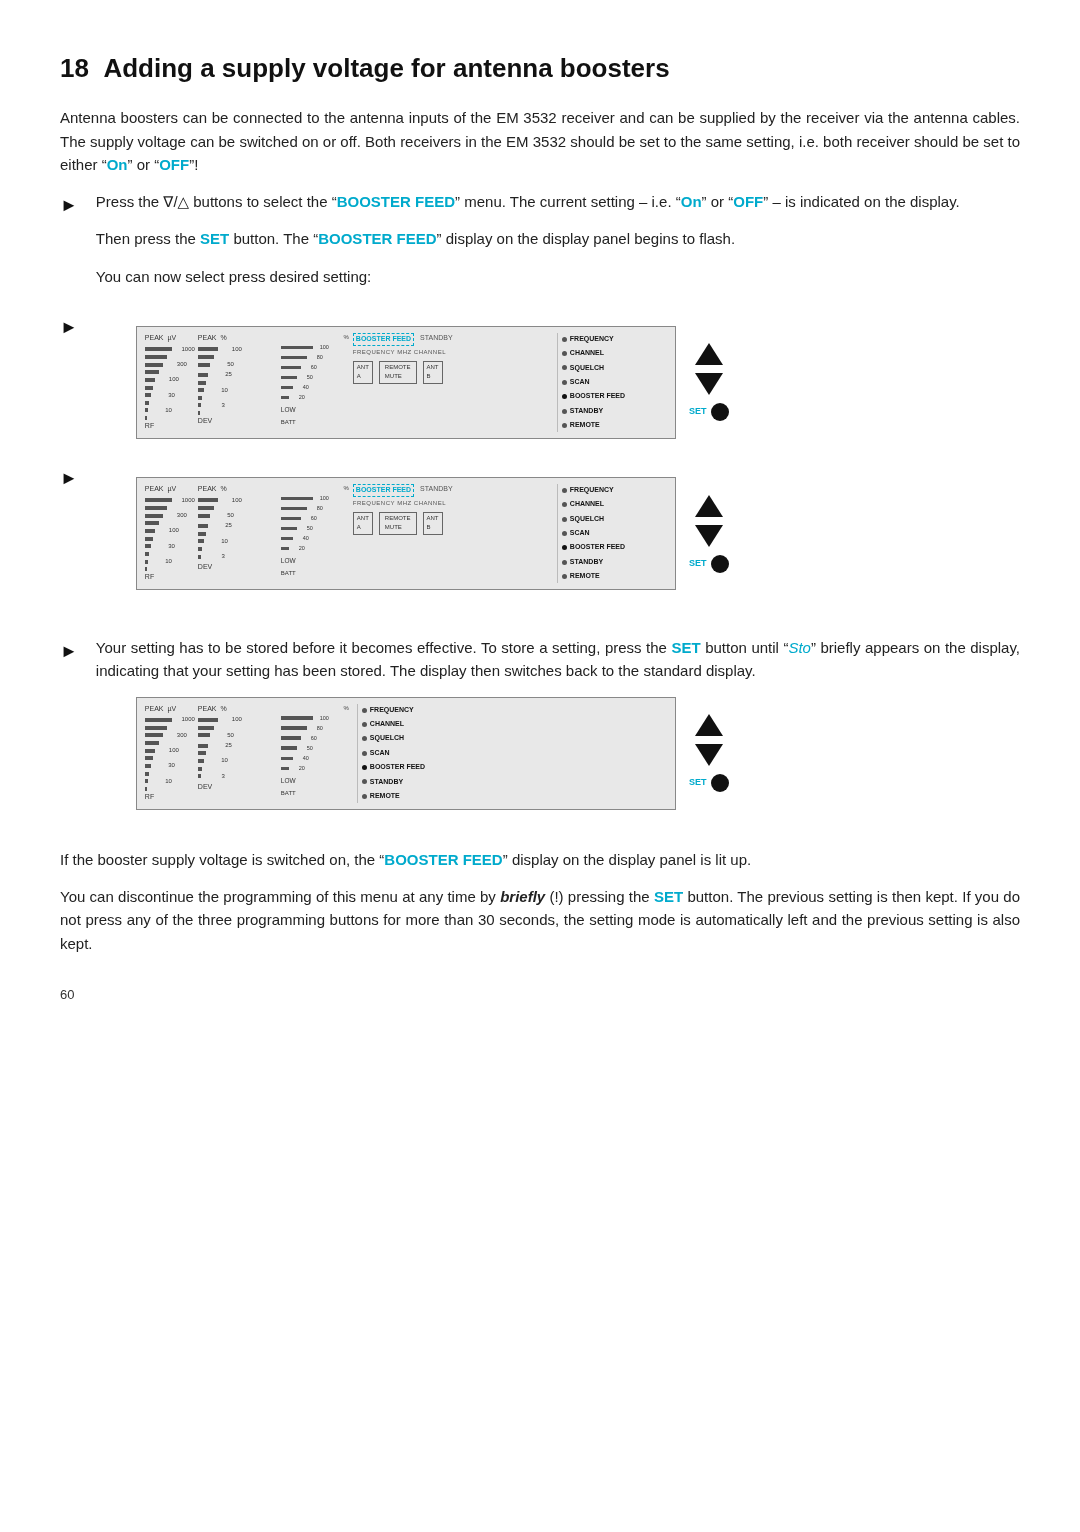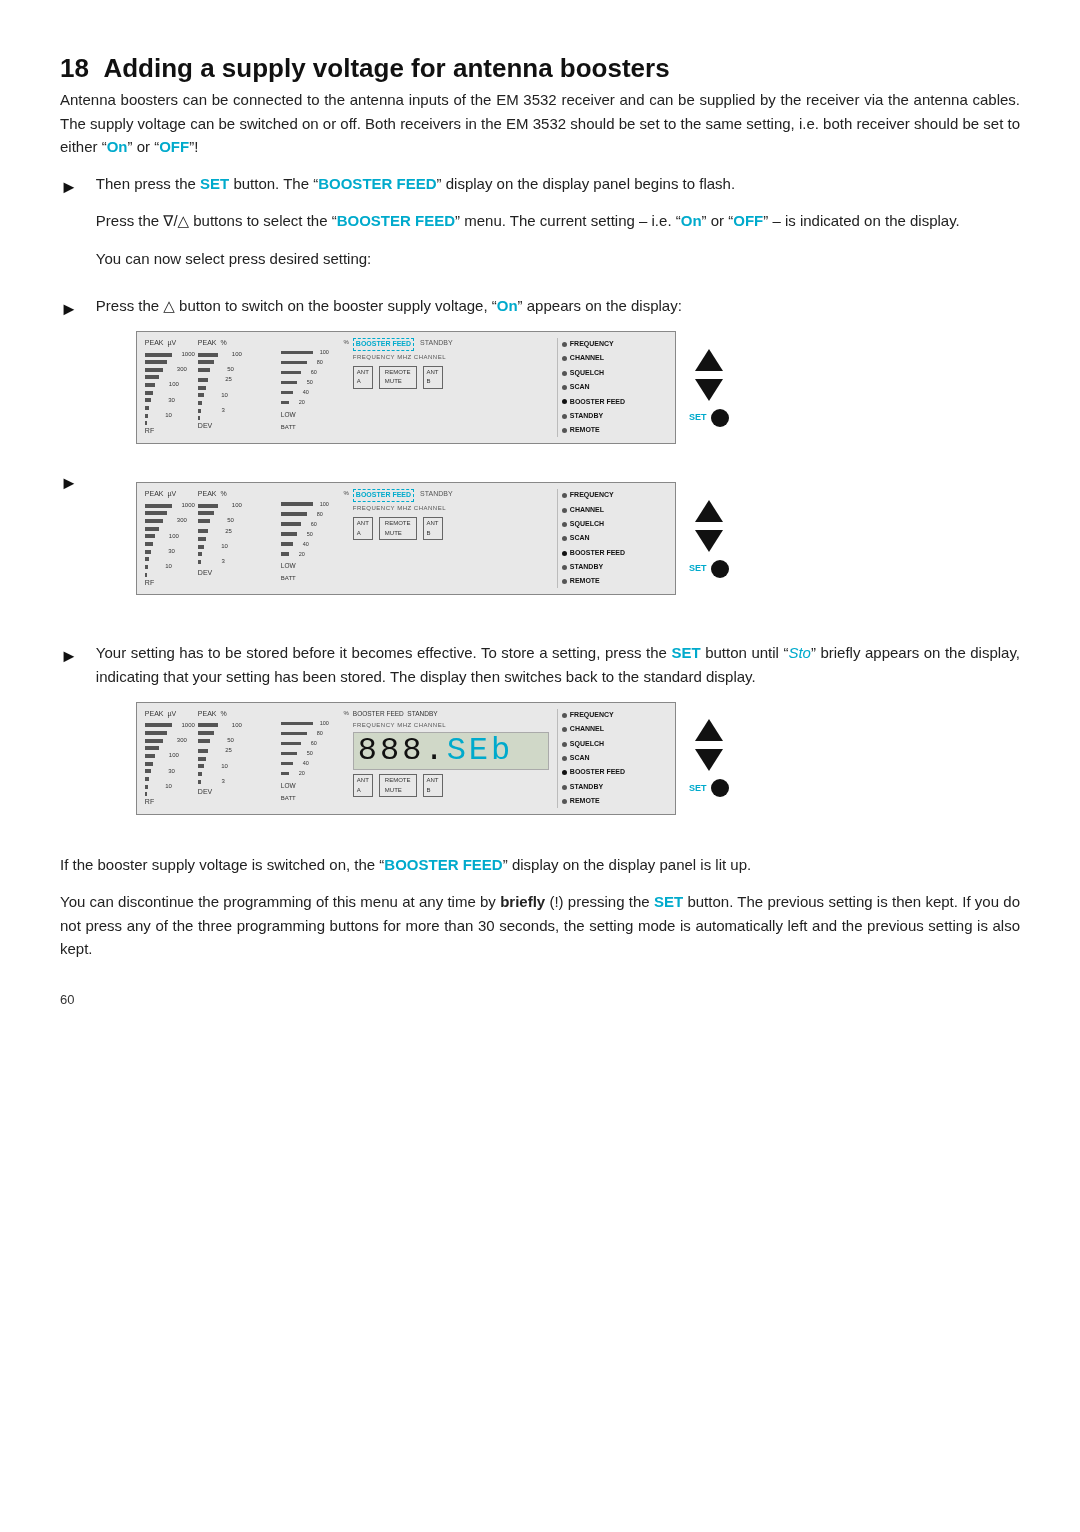--- a/index.html
+++ b/index.html
@@ -8,31 +8,32 @@
       font-family: Arial, Helvetica, sans-serif;
       font-size: 15px;
       color: #222;
       padding: 48px 60px 48px 60px;
       max-width: 1080px;
       line-height: 1.55;
     }
     h1 {
       font-size: 26px;
       font-weight: bold;
+      margin-bottom: 18px;
       color: #111;
     }
     p {
       margin-bottom: 14px;
       text-align: justify;
     }
     .highlight-cyan { color: #00aacc; font-weight: bold; }
     .highlight-off { color: #00aacc; font-weight: bold; }
     .highlight-on { color: #00aacc; font-weight: bold; }
     .highlight-sto { color: #00aacc; font-style: italic; }
-    .bold { font-weight: bold; }
+    .bold { font-weight: bold; font-style: italic; }
 
     .bullet-block {
       display: flex;
       align-items: flex-start;
       margin-bottom: 10px;
       margin-top: 10px;
     }
     .bullet-arrow {
       color: #111;
       font-size: 18px;
@@ -291,37 +292,34 @@
 </h1>
 
 <p>
   Antenna boosters can be connected to the antenna inputs of the EM 3532 receiver and can be supplied by the receiver via the antenna cables. The supply voltage can be switched on or off. Both receivers in the EM 3532 should be set to the same setting, i.e. both receiver should be set to either “<span class="highlight-on">On</span>” or “<span class="highlight-off">OFF</span>”!
 </p>
 
 <div class="bullet-block">
   <span class="bullet-arrow">►</span>
   <div class="bullet-content">
     <p>
-      Then press the <span class="highlight-cyan">SET</span> button. The “<span class="highlight-cyan">BOOSTER FEED</span>” display on the display panel begins to flash.
+      Press the ∇/△ buttons to select the “<span class="highlight-cyan">BOOSTER FEED</span>” menu. The current setting – i.e. “<span class="highlight-on">On</span>” or “<span class="highlight-off">OFF</span>” – is indicated on the display.
     </p>
     <p>
-      Press the ∇/△ buttons to select the “<span class="highlight-cyan">BOOSTER FEED</span>” menu. The current setting – i.e. “<span class="highlight-on">On</span>” or “<span class="highlight-off">OFF</span>” – is indicated on the display.
+      Then press the <span class="highlight-cyan">SET</span> button. The “<span class="highlight-cyan">BOOSTER FEED</span>” display on the display panel begins to flash.
     </p>
     <p>
       You can now select press desired setting:
     </p>
   </div>
 </div>
 
 <div class="bullet-block">
   <span class="bullet-arrow">►</span>
   <div class="bullet-content">
-    <p>
-      Press the △ button to switch on the booster supply voltage, “<span class="highlight-on">On</span>” appears on the display:
-    </p>
 
     <div class="device-container">
       <div class="device-panel">
 
         <div class="panel-left">
           <div class="meter-col">
             <div class="meter-label">PEAK &nbsp;µV</div>
             <div class="meter-bars">
               <div class="meter-bar-row">
                   <div class="bar-segment" style="width:28px"></div>
@@ -737,32 +735,20 @@
             <div class="mid-bar-row">
                 <div class="mid-bar-seg" style="width:8px"></div>
                 <span class="mid-bar-val">20</span>
               </div>
           </div>
           <div class="mid-bottom">
             <span>LOW</span>
           </div>
           <div style="font-size:6px; margin-top:2px;">BATT</div>
         </div>
-        <div class="panel-display">
-          <div class="display-top-label">
-            <span style="font-size:6.5px; color:#333; font-weight:normal;">BOOSTER FEED &nbsp;STANDBY</span>
-          </div>
-          <div class="display-freq-label">FREQUENCY&nbsp;MHZ&nbsp;CHANNEL</div>
-          <div class="display-main">888.<span class="off-highlight">SEb</span></div>
-          <div class="display-bottom-row">
-            <span class="ant-box">ANT<br>A</span>
-            <span class="remote-box">REMOTE<br>MUTE</span>
-            <span class="ant-box">ANT<br>B</span>
-          </div>
-        </div>
         <div class="panel-menu">
           <div class="menu-item"><div class="menu-dot"></div>FREQUENCY</div>
           <div class="menu-item"><div class="menu-dot"></div>CHANNEL</div>
           <div class="menu-item"><div class="menu-dot"></div>SQUELCH</div>
           <div class="menu-item"><div class="menu-dot"></div>SCAN</div>
           <div class="menu-item"><div class="menu-dot menu-dot-active"></div>BOOSTER FEED</div>
           <div class="menu-item"><div class="menu-dot"></div>STANDBY</div>
           <div class="menu-item"><div class="menu-dot"></div>REMOTE</div>
         </div>
       </div>

